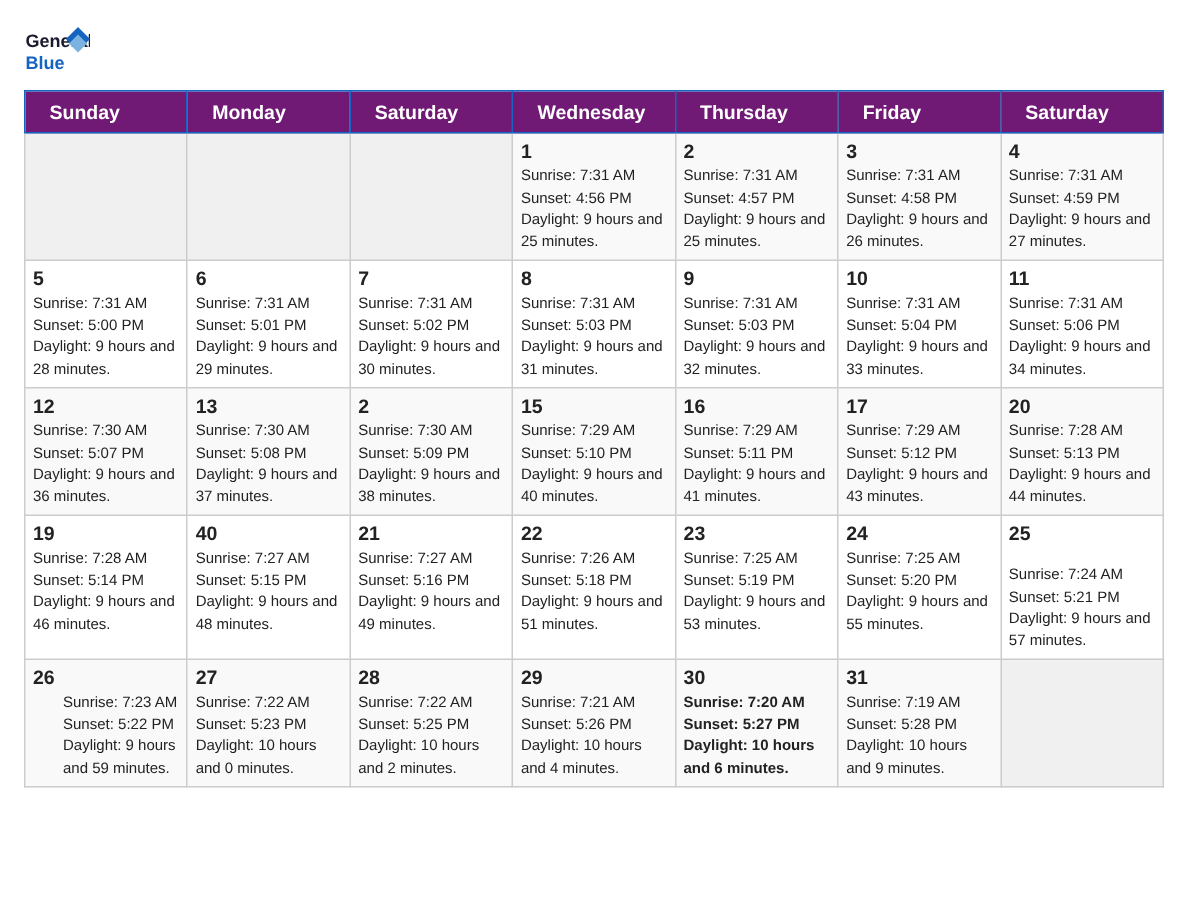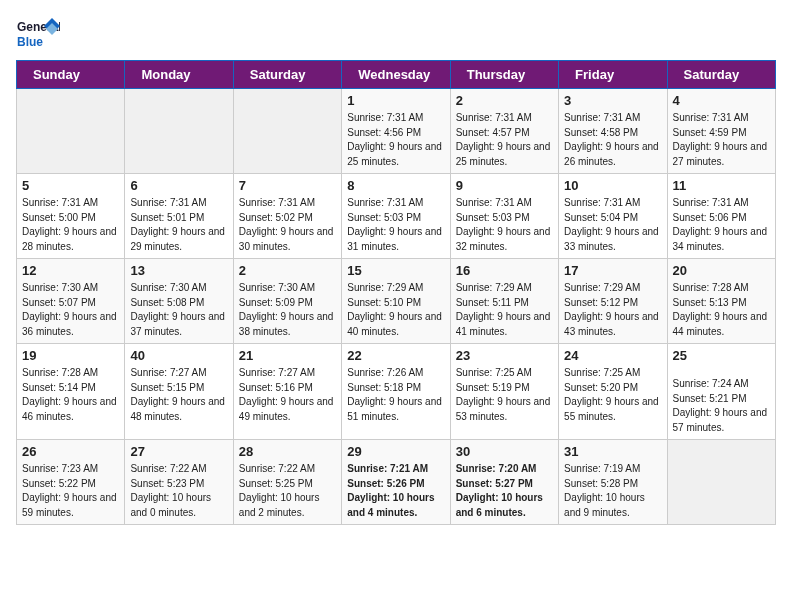--- a/index.html
+++ b/index.html
@@ -265,39 +265,39 @@
         <td>
           <span class="day-num">25</span>
           <div class="cell-text" style="white-space: pre-line; margin-top: 14px;">Sunrise: 7:24 AM
 Sunset: 5:21 PM
 Daylight: 9 hours and 57 minutes.</div>
         </td>
       </tr>
       <tr>
         <td>
           <span class="day-num">26</span>
-          <div class="cell-text" style="white-space: pre-line;">Sunrise: 7:23 AM
+          <div class="cell-text" style="white-space: pre-line; margin-left: 20px;">Sunrise: 7:23 AM
 Sunset: 5:22 PM
 Daylight: 9 hours and 59 minutes.</div>
         </td>
         <td>
           <span class="day-num">27</span>
           <div class="cell-text" style="white-space: pre-line;">Sunrise: 7:22 AM
 Sunset: 5:23 PM
 Daylight: 10 hours and 0 minutes.</div>
         </td>
         <td>
           <span class="day-num">28</span>
           <div class="cell-text" style="white-space: pre-line;">Sunrise: 7:22 AM
 Sunset: 5:25 PM
 Daylight: 10 hours and 2 minutes.</div>
         </td>
         <td>
           <span class="day-num">29</span>
-          <div class="cell-text" style="white-space: pre-line; font-weight: bold;">Sunrise: 7:21 AM
+          <div class="cell-text" style="white-space: pre-line;">Sunrise: 7:21 AM
 Sunset: 5:26 PM
 Daylight: 10 hours and 4 minutes.</div>
         </td>
         <td>
           <span class="day-num">30</span>
           <div class="cell-text" style="white-space: pre-line; font-weight: bold;">Sunrise: 7:20 AM
 Sunset: 5:27 PM
 Daylight: 10 hours and 6 minutes.</div>
         </td>
         <td>

